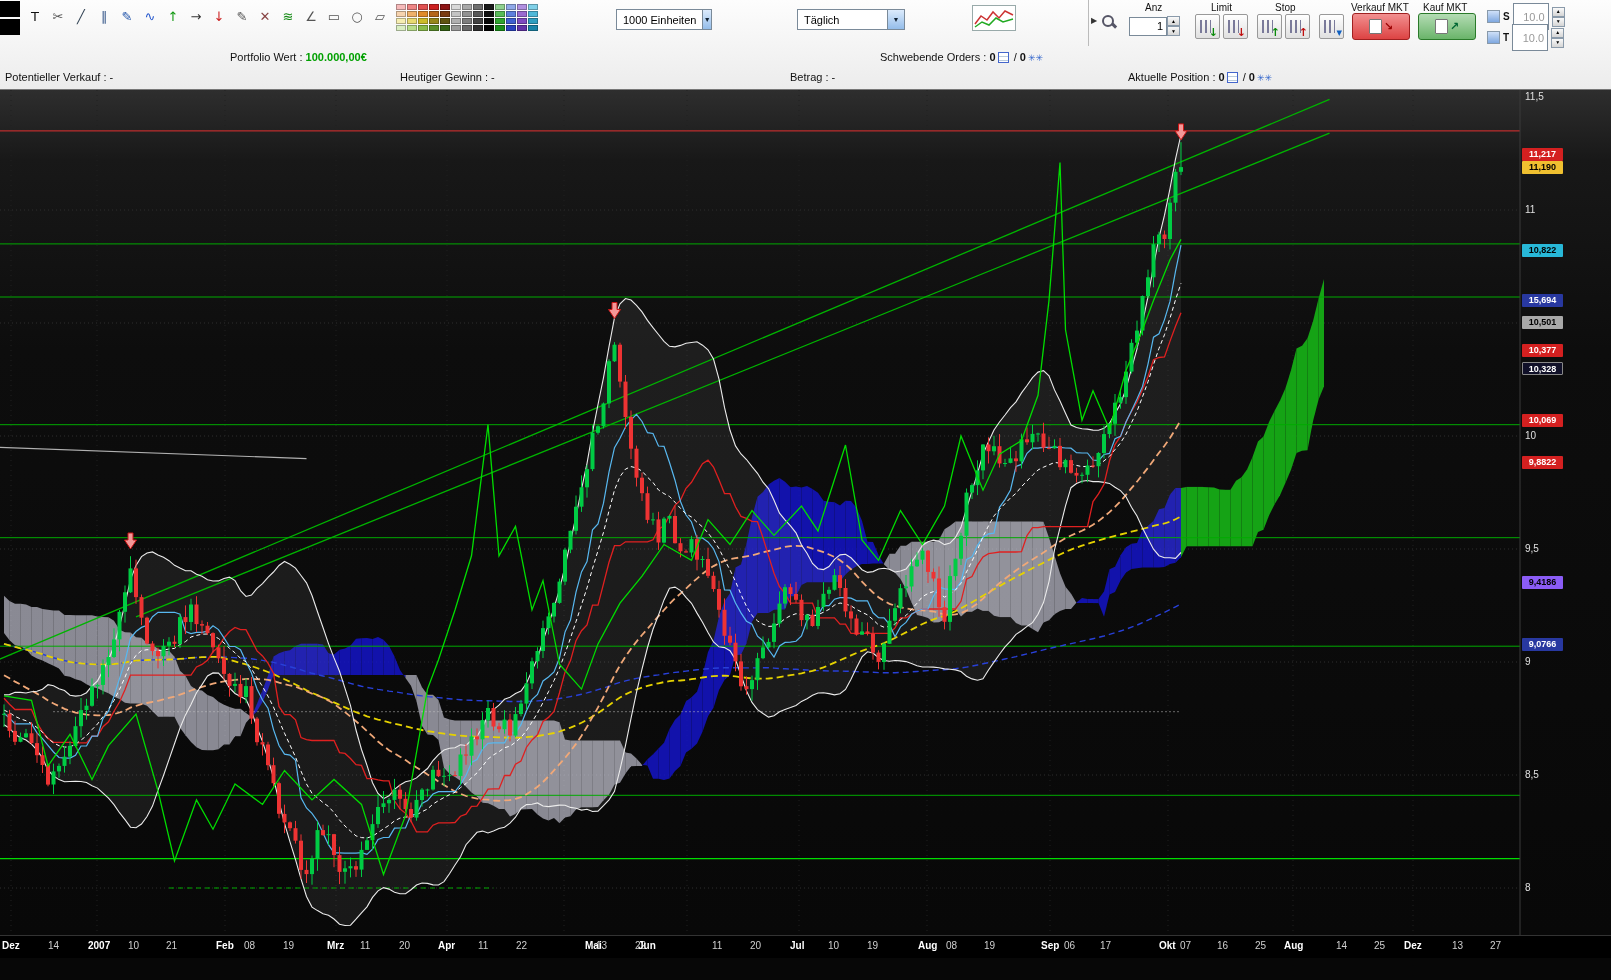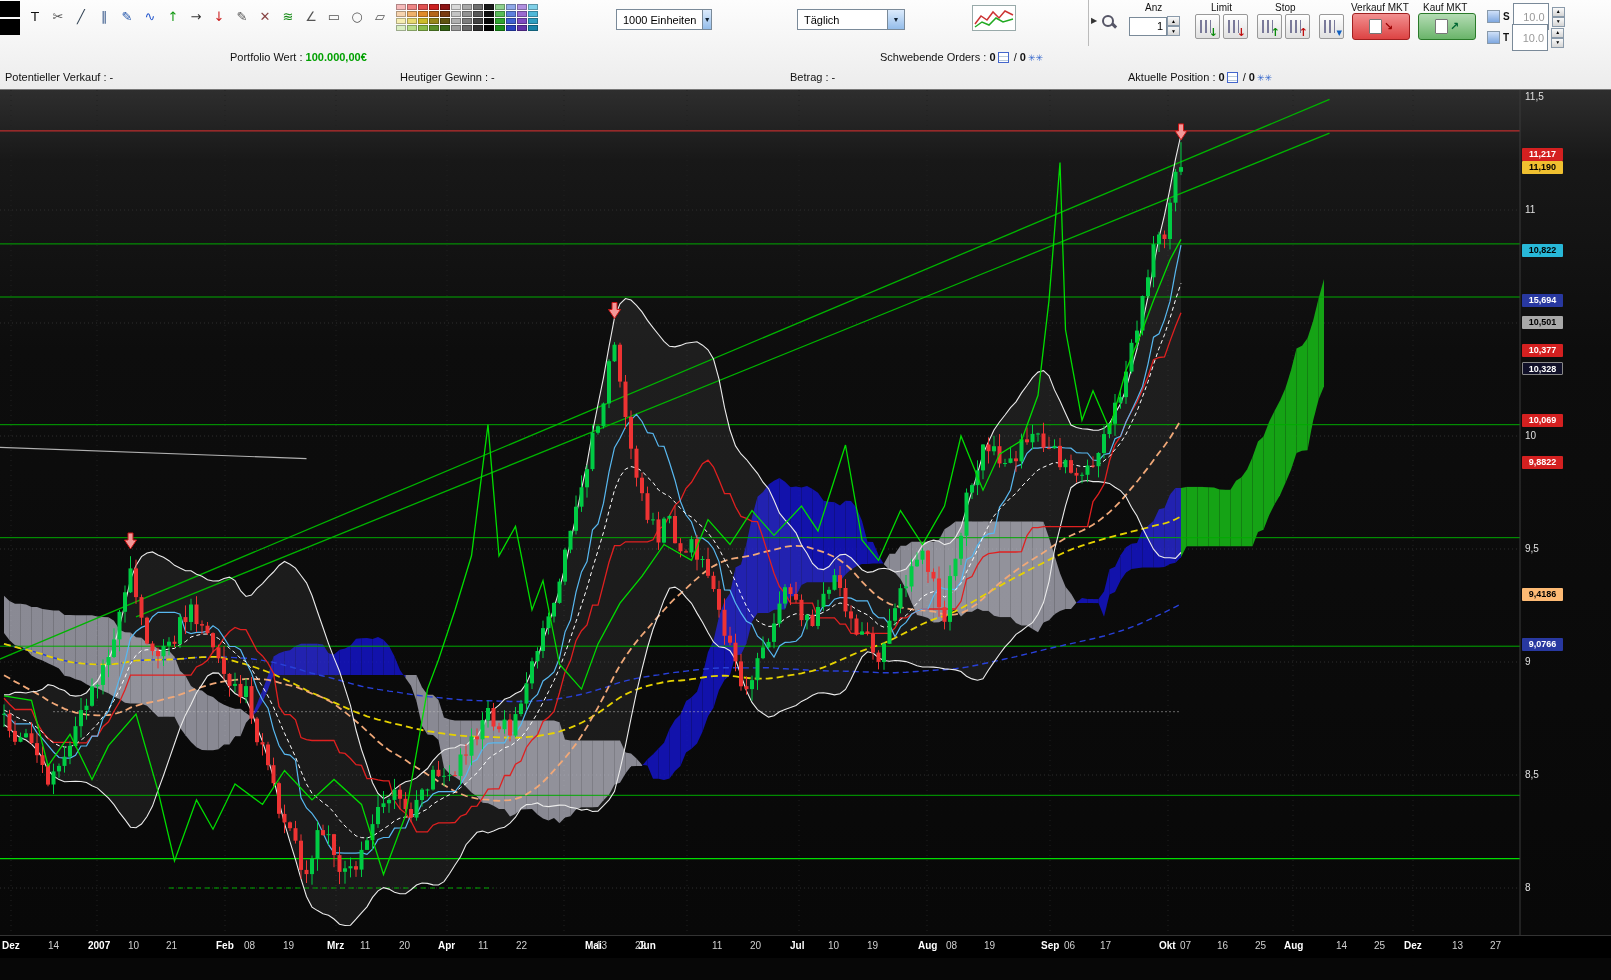--- a/index.html
+++ b/index.html
@@ -994,21 +994,21 @@
       <div class="axis-label" style="top: 882px;">8</div>
       <div class="price-tag" style="top: 148.13px; background: rgb(212, 32, 32); color: rgb(255, 255, 255);">11,217</div>
       <div class="price-tag" style="top: 160.56px; background: rgb(240, 192, 48); color: rgb(0, 0, 0);">11,190</div>
       <div class="price-tag" style="top: 243.728px; background: rgb(40, 184, 216); color: rgb(0, 0, 0);">10,822</div>
       <div class="price-tag" style="top: 293.9px; background: rgb(40, 56, 160); color: rgb(255, 255, 255);">15,694</div>
       <div class="price-tag" style="top: 316.274px; background: rgb(168, 168, 168); color: rgb(0, 0, 0);">10,501</div>
       <div class="price-tag" style="top: 344.298px; background: rgb(212, 32, 32); color: rgb(255, 255, 255);">10,377</div>
       <div class="price-tag" style="top: 361.7px; background: rgb(16, 16, 40); color: rgb(255, 255, 255); border: 1px solid rgb(136, 136, 136);">10,328</div>
       <div class="price-tag" style="top: 413.906px; background: rgb(212, 32, 32); color: rgb(255, 255, 255);">10,069</div>
       <div class="price-tag" style="top: 456.123px; background: rgb(212, 32, 32); color: rgb(255, 255, 255);">9,8822</div>
-      <div class="price-tag" style="top: 588px; background: #fdba74; color: rgb(0, 0, 0);">9,4186</div>
+      <div class="price-tag" style="top: 576px; background: #8b5cf6; color: rgb(0, 0, 0);">9,4186</div>
       <div class="price-tag" style="top: 638.188px; background: rgb(40, 56, 160); color: rgb(255, 255, 255);">9,0766</div>
     </div>
 
   <div class="datebar" id="datebar">
       <span class="date-label bold" style="left: 2px;">Dez</span>
       <span class="date-label" style="left: 48px;">14</span>
       <span class="date-label bold" style="left: 88px;">2007</span>
       <span class="date-label" style="left: 128px;">10</span>
       <span class="date-label" style="left: 166px;">21</span>
       <span class="date-label bold" style="left: 216px;">Feb</span>

